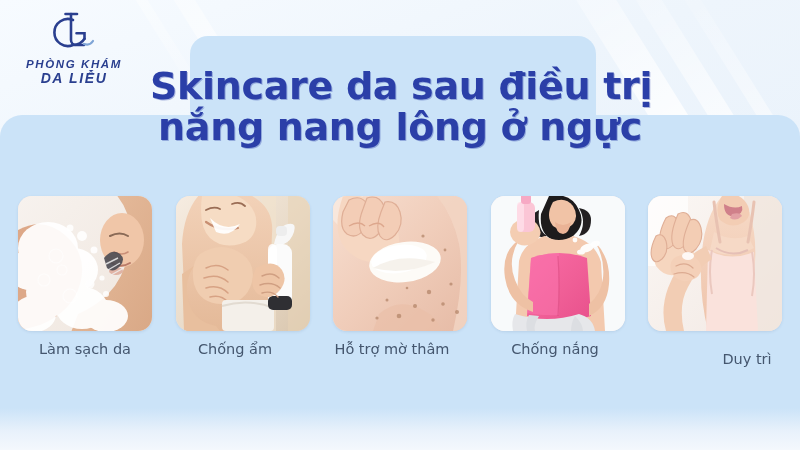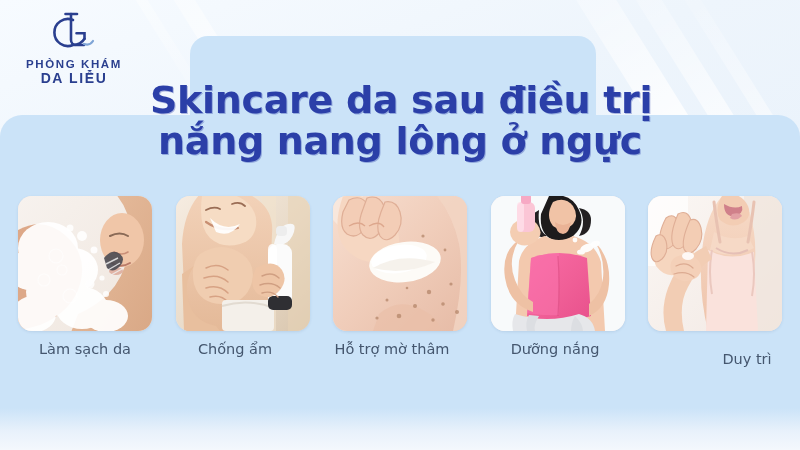--- a/index.html
+++ b/index.html
@@ -79,29 +79,30 @@
     margin: 0 auto 2px auto;
     width: 62px;
     height: 48px;
   }
   .logo-line {
     display: block;
     font-weight: bold;
     letter-spacing: 1.6px;
     color: #2a3f8f;
     line-height: 1.12;
+    font-style: italic;
   }
   .logo-line.l1 { font-size: 11.5px; }
   .logo-line.l2 { font-size: 14px; }
 
   
   .title {
     position: absolute;
     left: 150px;
-    top: 80px;
+    top: 66px;
     width: 500px;
     text-align: center;
     color: #2b3fa8;
     font-family: "DejaVu Sans", sans-serif;
     font-weight: bold;
     font-size: 38px;
     line-height: 1.07;
     letter-spacing: -0.3px;
     text-shadow: 1px 1px 0 rgba(43,63,168,.35);
   }
@@ -416,17 +417,17 @@
         <ellipse cx="40" cy="60" rx="6" ry="4" fill="#ffffff" opacity=".85"></ellipse>
       </svg>
     </div>
 
   </div>
 
   <div class="captions">
     <div class="caption cap0">Làm sạch da</div>
     <div class="caption cap1">Chống ẩm</div>
     <div class="caption cap2">Hỗ trợ mờ thâm</div>
-    <div class="caption cap3">Dưỡng nắng</div>
+    <div class="caption cap3">Chống nắng</div>
     <div class="caption cap4">Duy trì</div>
   </div>
 
 </div>
 
 </body></html>

